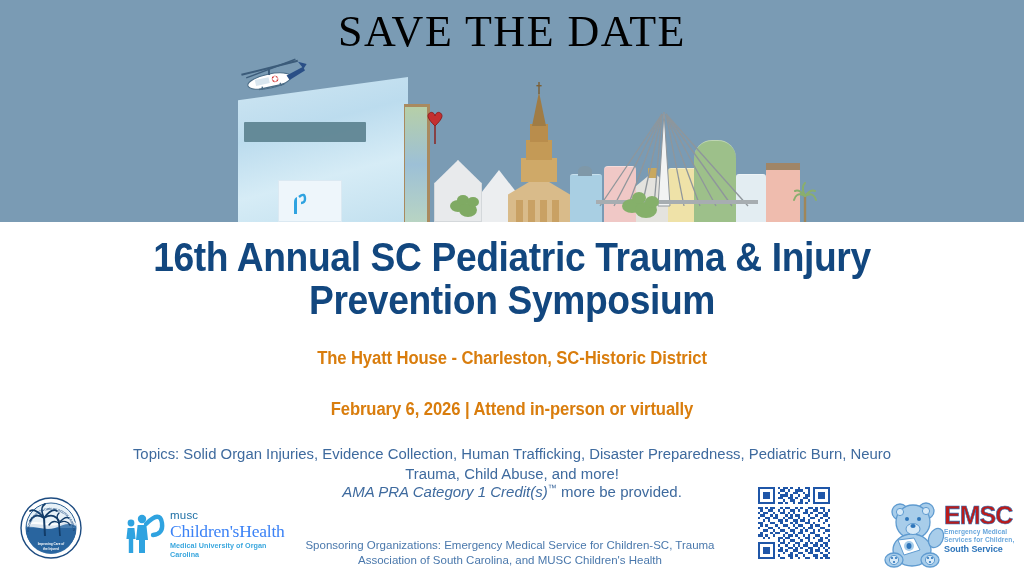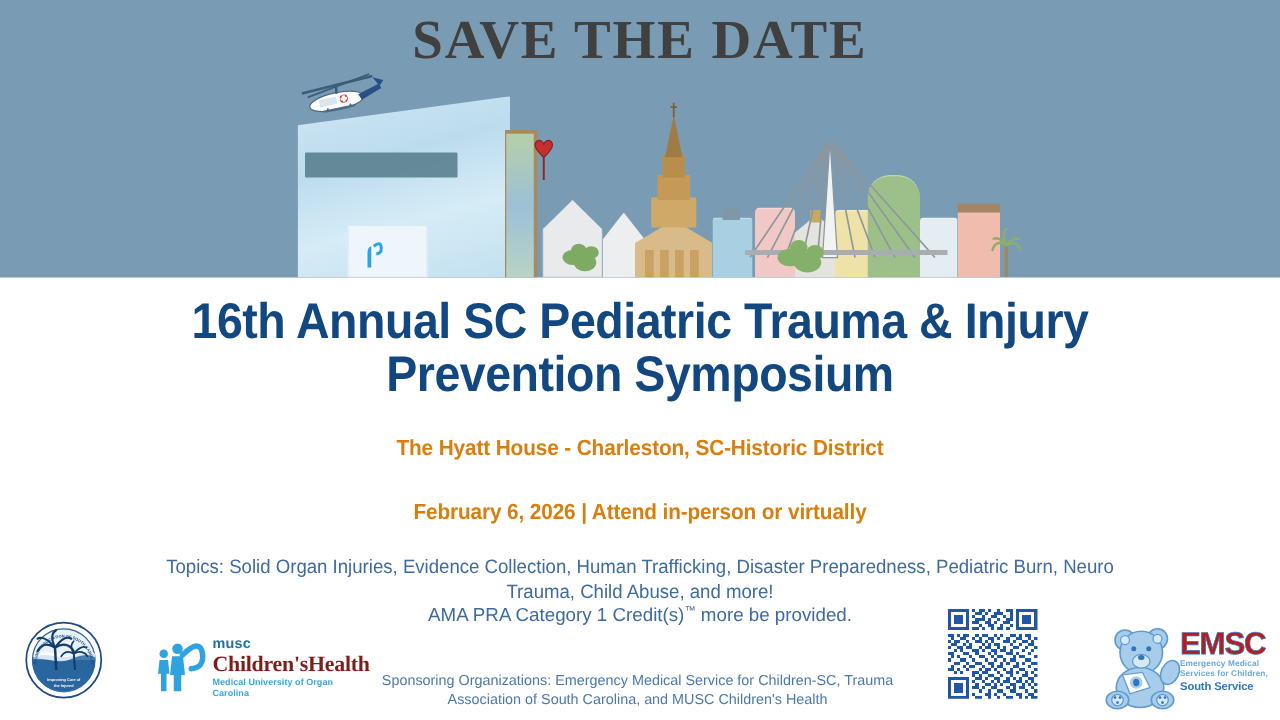--- a/index.html
+++ b/index.html
@@ -19,24 +19,24 @@
   .banner {
     position: absolute; left: 0; top: 0;
     width: 1024px; height: 222px;
     background: #7a9bb4;
     overflow: hidden;
   }
   .save-the-date {
     position: absolute; left: 0; top: 10px;
     width: 1024px;
     text-align: center;
-    color: #404040;
+    color: #000000;
     font-family: "Liberation Serif", serif;
     font-size: 44px;
-    font-weight: 700;
+    font-weight: 400;
     letter-spacing: 1.5px;
     line-height: 1;
   }
 
   
   .skyline {
     position: absolute; left: 0; bottom: 0;
     width: 1024px; height: 180px;
   }
   .wc { position: absolute; bottom: 0; }
@@ -158,43 +158,43 @@
     color: #3e6a9e;
     font-size: 15.5px; line-height: 1.28;
     transform: scaleX(0.96);
   }
   .ama {
     position: absolute; left: 160px; top: 483px;
     width: 704px; text-align: center;
     color: #3e6a9e;
     font-size: 15px;
   }
-  .ama .ital { }
+  .ama .ital { font-style: italic; }
   .ama .tm { font-size: 9px; vertical-align: super; font-style: italic; }
   .sponsors {
     position: absolute; left: 300px; top: 538px;
     width: 420px; text-align: center;
     color: #4a78ac;
     font-size: 11.5px; line-height: 1.28;
   }
 
   
   .tasc-seal {
     position: absolute; left: 19px; top: 496px;
     width: 64px; height: 64px;
   }
   .musc-logo { position: absolute; left: 122px; top: 508px; width: 170px; height: 48px; }
   .musc-mark { position: absolute; left: 0; top: 0; width: 44px; height: 46px; }
   .musc-text { position: absolute; left: 48px; top: 2px; width: 122px; color: #3aa7de; }
   .musc-musc {
-    font-size: 11.5px; font-weight: 700; letter-spacing: .2px;
+    font-size: 11.5px; font-weight: 400; letter-spacing: .2px;
     color: #1d6fa5; line-height: 1;
   }
   .musc-ch {
-    font-size: 17.5px; font-weight: 700; color: #7f1d1d;
+    font-size: 17.5px; font-weight: 400; color: #3b82f6;
     line-height: 1.12; letter-spacing: -0.2px;
     font-family: "Liberation Serif", serif;
   }
   .musc-sub {
     font-size: 7.2px; font-weight: 700; color: #3aa7de;
     letter-spacing: .05px; line-height: 1.2; margin-top: 1px;
   }
   .qr { position: absolute; left: 758px; top: 487px; width: 72px; height: 72px; }
   .emsc { position: absolute; left: 884px; top: 498px; width: 132px; height: 72px; }
   .emsc-bear { position: absolute; left: 0; top: 0; width: 64px; height: 70px; }

